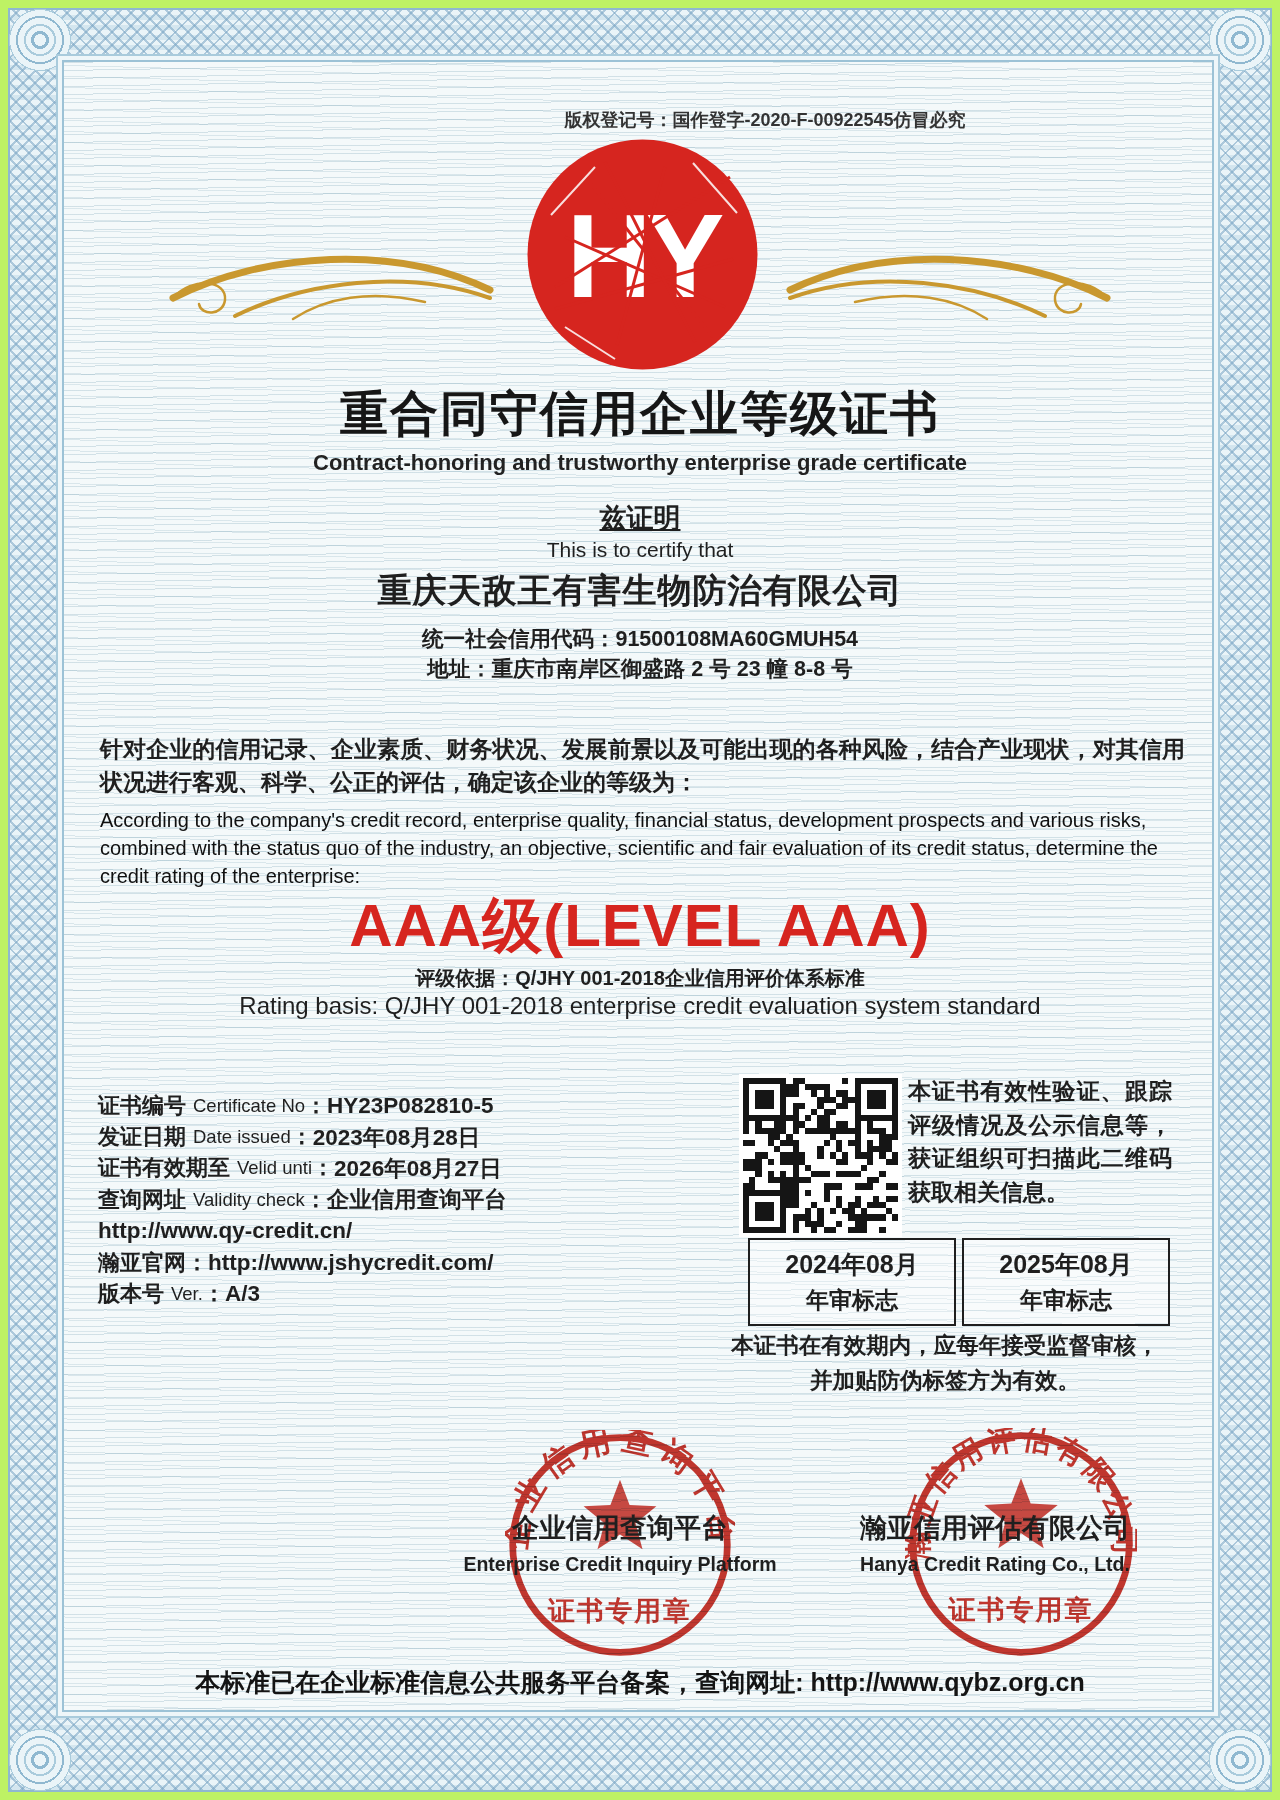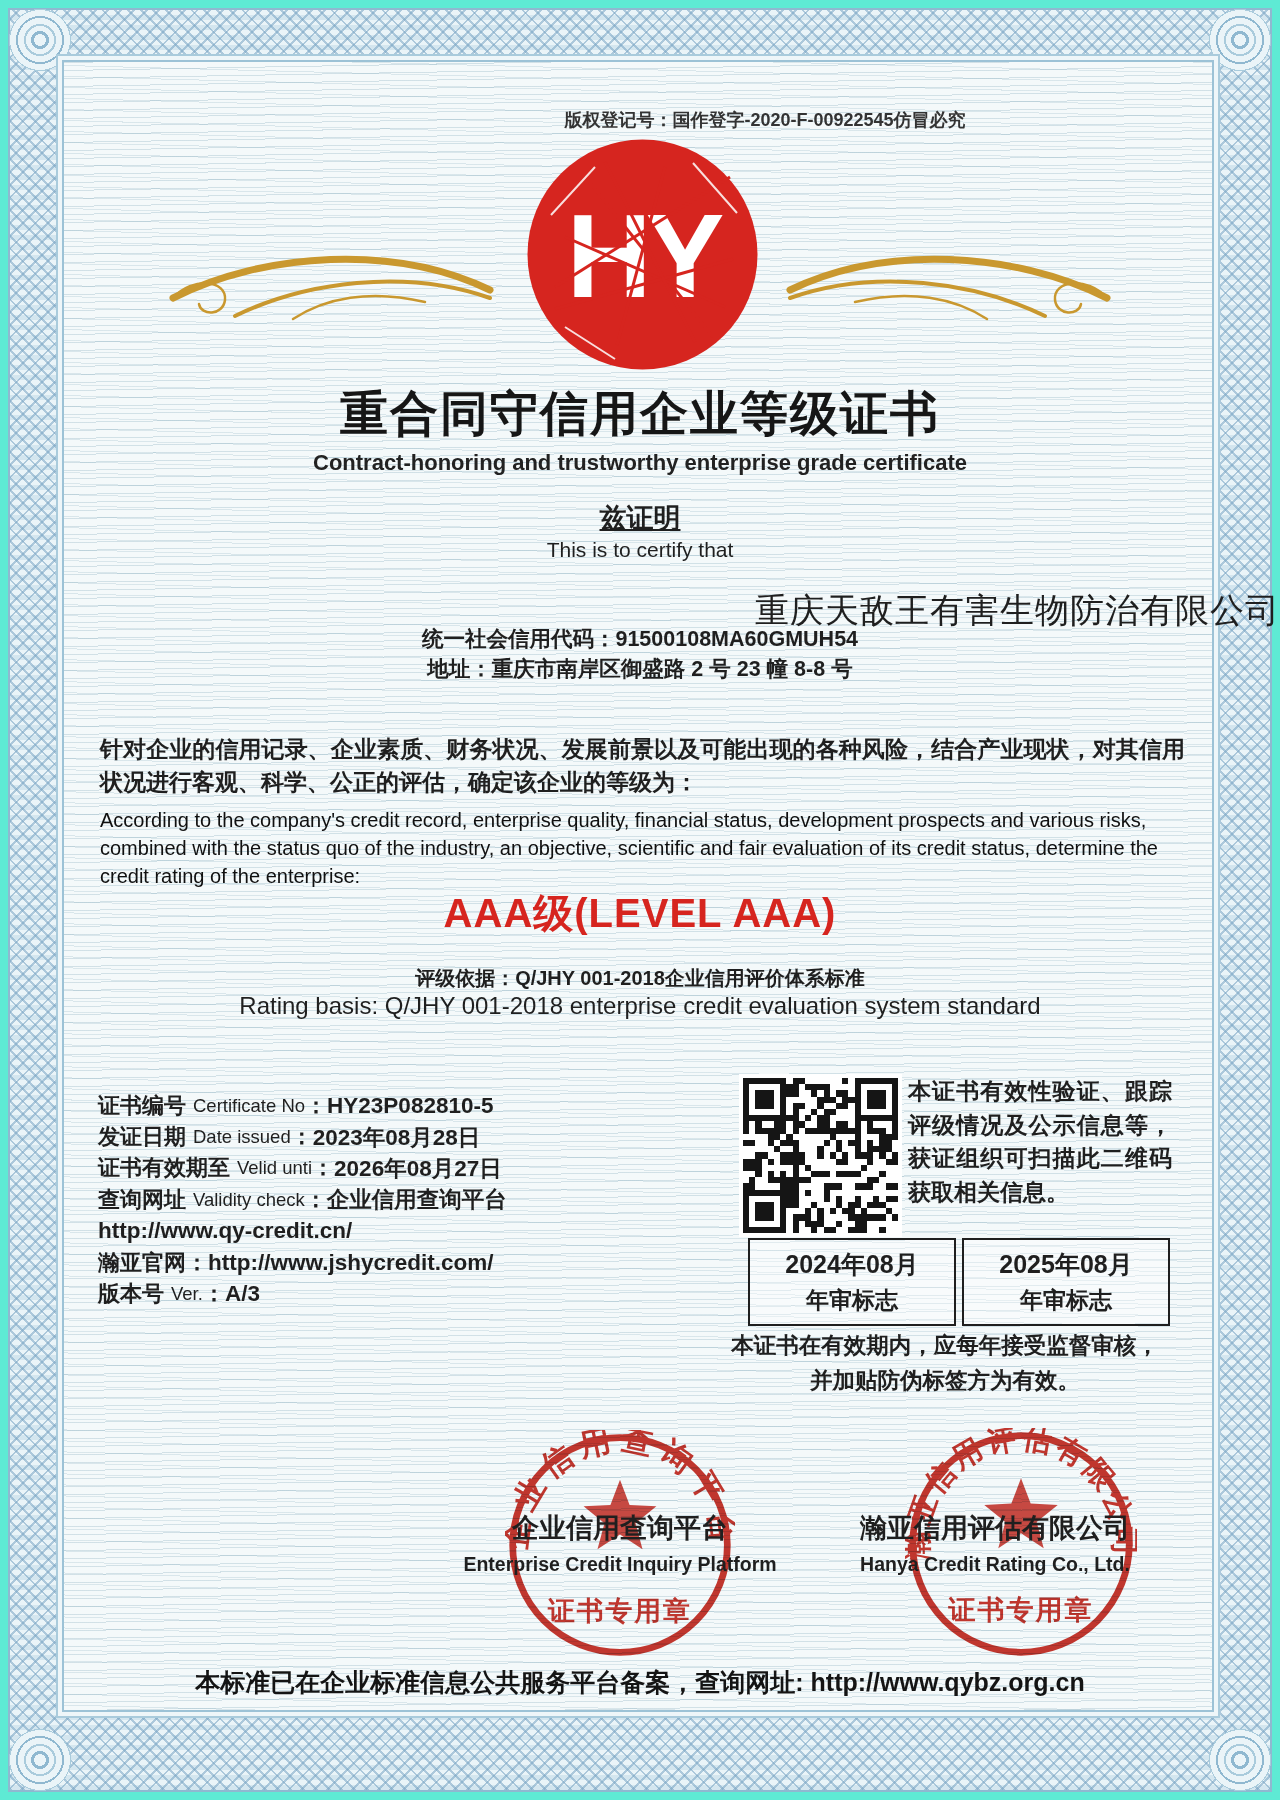--- a/index.html
+++ b/index.html
@@ -1,17 +1,17 @@
 <!DOCTYPE html>
 <html><head>
 <meta charset="utf-8">
 <style>
   html,body{margin:0;padding:0;background:#cfdde6;}
   #page{position:relative;width:1280px;height:1800px;overflow:hidden;
-        background:#5eead4;font-family:"Liberation Sans","DejaVu Sans",sans-serif;color:#1f1f1f;}
+        background:#bef264;font-family:"Liberation Sans","DejaVu Sans",sans-serif;color:#1f1f1f;}
 
   
   .frame{position:absolute;inset:8px;border:2px solid #8fb8d0;
     background:
       repeating-linear-gradient(45deg, rgba(122,165,196,.55) 0 2px, transparent 2px 9px),
       repeating-linear-gradient(-45deg, rgba(122,165,196,.55) 0 2px, transparent 2px 9px),
       repeating-linear-gradient(0deg, #d4e6ef 0 5px, #eaf4f8 5px 10px);}
   .rosette{position:absolute;width:64px;height:64px;border-radius:50%;
     background:radial-gradient(circle,#eaf4f8 0 6px,#8fb8d0 6px 9px,#eaf4f8 9px 14px,#a9cbdc 14px 16px,#eaf4f8 16px 22px,#8fb8d0 22px 24px,#eaf4f8 24px 30px,#a9cbdc 30px 31px,transparent 31px);}
   .r-tl{left:8px;top:8px}.r-tr{right:8px;top:8px}.r-bl{left:8px;bottom:8px}.r-br{right:8px;bottom:8px}
@@ -31,29 +31,29 @@
 
   .logo{left:525px;top:137px;width:235px;height:235px;}
   .flourish{width:330px;height:85px;}
   .fl-l{left:165px;top:240px;}
   .fl-r{left:785px;top:240px;transform:scaleX(-1);}
 
   .title-cn{top:382px;font-size:48px;font-weight:700;letter-spacing:2px;color:#161616;}
   .title-en{top:450px;font-size:22px;font-weight:600;color:#222;}
   .certify-cn{top:500px;font-size:27px;font-weight:600;text-decoration:underline;}
   .certify-en{top:538px;font-size:21px;}
-  .company{top:588px;font-size:34px;font-weight:400;letter-spacing:1px;text-align:right;}
+  .company{top:568px;font-size:34px;font-weight:700;letter-spacing:1px;}
   .code-line{top:624px;font-size:21.5px;font-weight:600;}
   .addr-line{top:654px;font-size:21.5px;font-weight:600;}
 
   .bodyblock{left:100px;top:733px;width:1085px;}
   .body-cn{font-size:23px;line-height:33px;font-weight:600;text-align:justify;}
   .body-en{font-size:20px;line-height:28px;margin-top:7px;color:#101010;}
 
-  .rating{top:886px;font-size:40px;font-weight:800;letter-spacing:1px;color:#d6251f;}
+  .rating{top:886px;font-size:60px;font-weight:800;letter-spacing:1px;color:#d6251f;}
   .basis-cn{top:965px;font-size:20px;font-weight:600;text-align:center;}
   .basis-en{top:992px;font-size:24px;}
 
   .details{left:98px;top:1090px;width:600px;}
   .dline{height:31.4px;display:flex;align-items:center;white-space:nowrap;}
   .lab-cn{font-size:22px;font-weight:700;}
   .lab-en{font-size:18.5px;margin-left:7px;}
   .dcolon{font-size:22px;font-weight:700;}
   .dval{font-size:22.5px;font-weight:600;}
 

